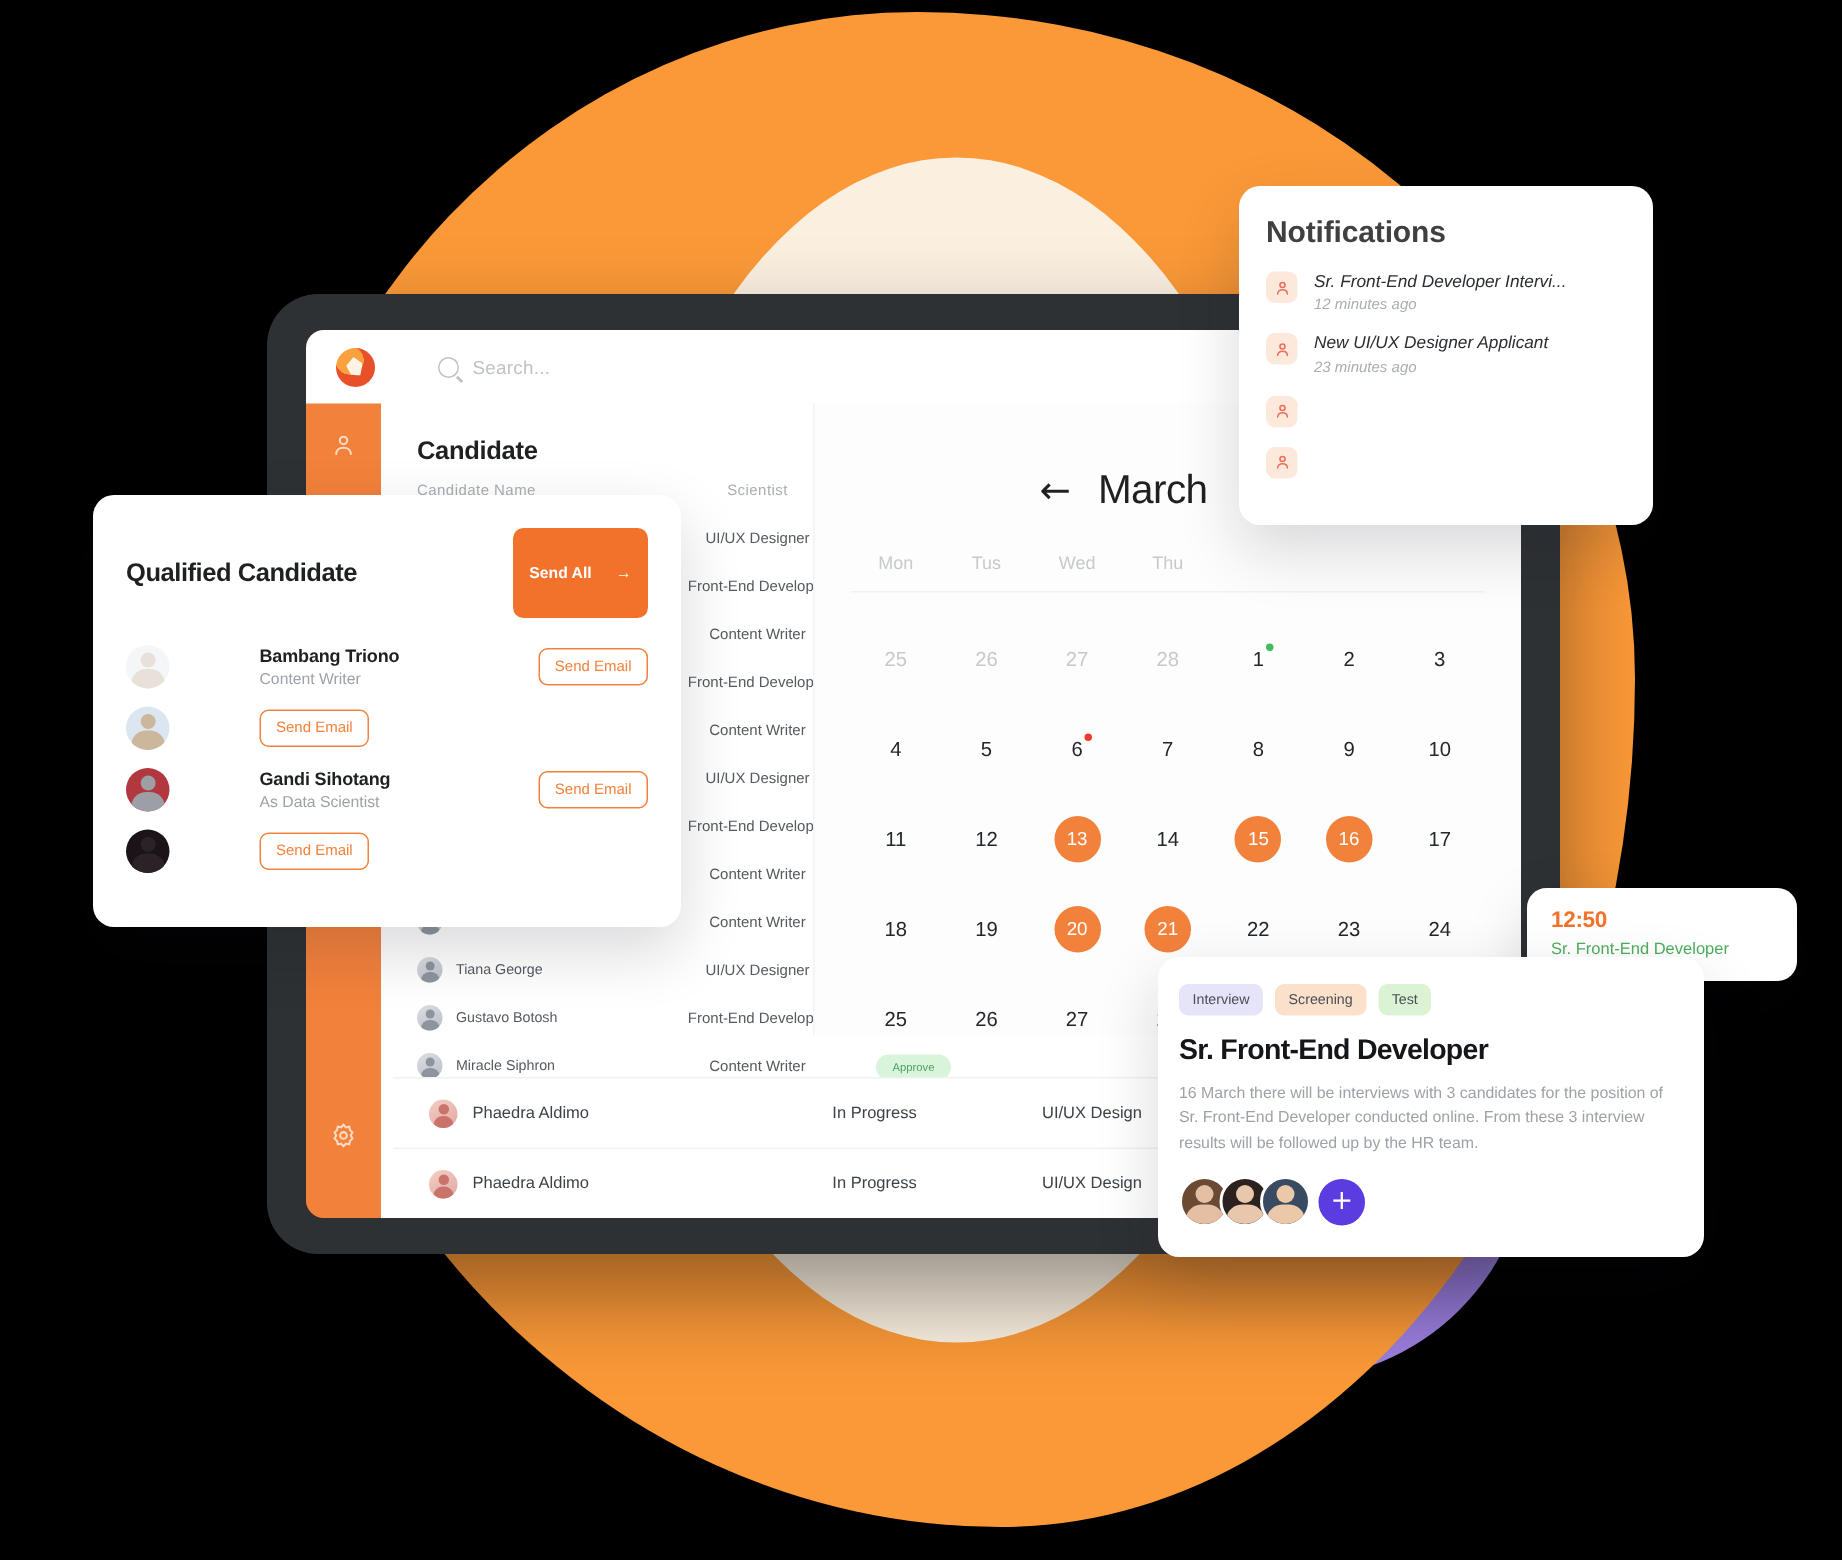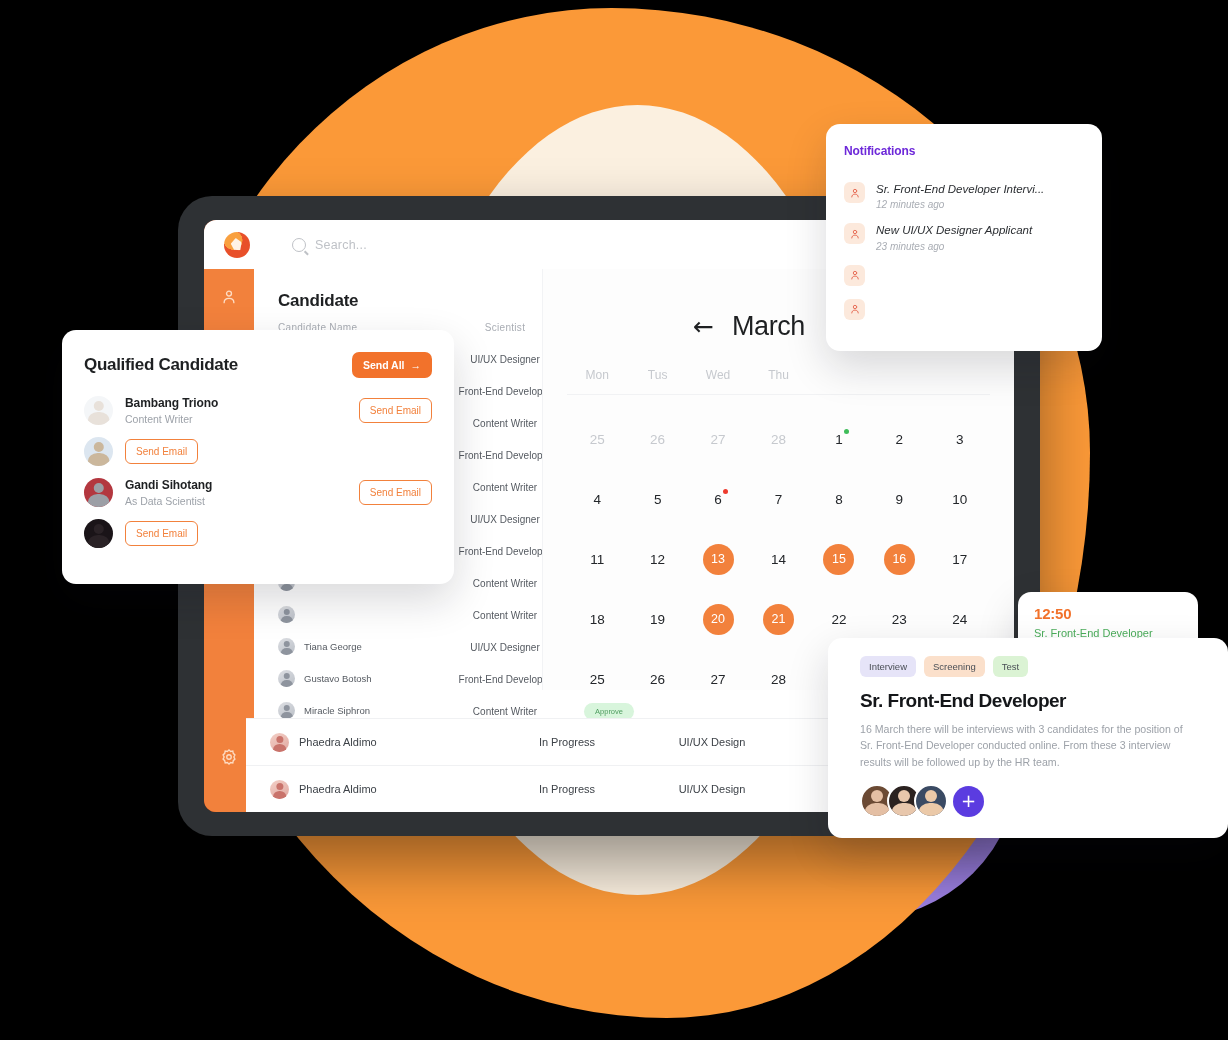--- a/index.html
+++ b/index.html
@@ -114,21 +114,21 @@
     transform:translateX(-50%);border-radius:46% 46% 0 0;background:#8E949E;
   }
   .rname{font-size:9.5px;color:#555A61;}
   .rpos{font-size:10px;color:#555A61;}
   .pill{
     display:inline-block;background:#D8F5DC;color:#4E9D5F;
     font-size:7.5px;border-radius:9px;padding:4px 11px;
   }
 
   
-  .wide-rows{position:absolute;left:42px;right:0;bottom:0;}
+  .wide-rows{position:absolute;left:58px;right:0;bottom:0;}
   .wrow{
     display:flex;align-items:center;height:46px;padding:0 0 0 24px;
     border-top:1px solid #F0F1F3;background:#fff;
   }
   .wrow .wn{width:232px;display:flex;align-items:center;gap:10px;flex:none;}
   .wrow .wn .avatar{width:19px;height:19px;background:linear-gradient(150deg,#F3CFC6,#E0A7A0);}
   .wrow .wn .avatar::before,.wrow .wn .avatar::after{background:#C9736B;}
   .wname{font-size:11px;color:#3D4248;}
   .wstat{width:130px;flex:none;font-size:11px;color:#3D4248;text-align:center;}
   .wposn{width:160px;flex:none;font-size:11px;color:#3D4248;text-align:center;}
@@ -162,62 +162,62 @@
   }
   .dot{position:absolute;width:5px;height:5px;border-radius:50%;top:-3px;right:-6px;}
   .dot.green{background:#3FBD5A;}
   .dot.red{background:#EE3B2E;}
 
   
   .card{background:#fff;border-radius:16px;box-shadow:0 16px 42px rgba(20,20,30,.16);position:absolute;}
 
   
   .notif{left:826px;top:124px;width:240px;padding:20px 18px 18px;border-radius:14px;}
-  .notif h3{margin:0 0 24px;font-size:12px;font-weight:700;color:#6d28d9;letter-spacing:-.1px;}
+  .notif h3{margin:0 0 14px;font-size:20px;font-weight:700;color:#404040;letter-spacing:-.1px;}
   .nrow{display:flex;gap:11px;align-items:flex-start;margin-bottom:13px;font-style:italic;}
   .nicon{
     width:21px;height:21px;border-radius:6px;background:#FCE9DC;flex:none;
     display:flex;align-items:center;justify-content:center;
   }
   .nicon svg{width:12px;height:12px;}
   .ntxt{font-size:11.5px;color:#2A2D31;line-height:1.25;
     white-space:nowrap;overflow:hidden;text-overflow:ellipsis;max-width:178px;}
   .ntime{font-size:10px;color:#A9ADB4;margin-top:3px;}
 
   
   .qualified{left:62px;top:330px;width:348px;padding:22px 22px 24px;border-radius:14px;}
   .q-head{display:flex;align-items:center;justify-content:space-between;margin-bottom:18px;}
   .q-title{font-size:17px;font-weight:700;color:#1E2022;letter-spacing:-.3px;}
   .sendall{
     background:#F2722B;color:#fff;border:none;border-radius:7px;
-    font-size:10.5px;font-weight:700;padding:7px 11px;cursor:pointer;
-    display:flex;align-items:center;gap:6px;
-  }
-  .qrow{display:flex;align-items:center;margin-bottom:12px;}
+    font-size:10.5px;font-weight:700;padding:24px 11px;cursor:pointer;
+    display:flex;align-items:center;gap:16px;
+  }
+  .qrow{display:flex;align-items:center;margin-bottom:12px;gap:48px;}
   .qav{
     width:29px;height:29px;border-radius:50%;flex:none;margin-right:12px;
     position:relative;overflow:hidden;
   }
   .qav i{position:absolute;left:50%;top:16%;width:36%;height:36%;transform:translateX(-50%);border-radius:50%;}
   .qav b{position:absolute;left:50%;top:56%;width:78%;height:70%;transform:translateX(-50%);border-radius:44% 44% 0 0;}
   .qinfo{flex:1;}
   .qname{font-size:12px;font-weight:700;color:#1E2022;letter-spacing:-.1px;}
   .qrole{font-size:10.5px;color:#9DA2A9;margin-top:3px;}
   .sendmail{
     border:1px solid #F2813C;color:#F2813C;background:#fff;border-radius:6px;
     font-size:10px;padding:6px 10px;cursor:pointer;white-space:nowrap;
   }
 
   
   .timechip{left:1018px;top:592px;width:148px;padding:13px 16px 15px;border-radius:13px;}
   .t-time{font-size:15px;font-weight:700;color:#F2722B;letter-spacing:-.2px;}
   .t-role{font-size:11px;color:#4CAE5C;margin-top:5px;}
 
   
-  .detail{left:828px;top:638px;width:336px;padding:18px 32px 20px;border-radius:14px;}
+  .detail{left:772px;top:638px;width:336px;padding:18px 14px 20px;border-radius:14px;}
   .tags{display:flex;gap:8px;margin-bottom:13px;}
   .tag{font-size:9.5px;border-radius:6px;padding:5px 9px;color:#4A4F56;}
   .d-title{font-size:19px;font-weight:700;color:#141619;letter-spacing:-.5px;margin-bottom:9px;}
   .d-body{font-size:10.6px;color:#9DA2A9;line-height:1.55;margin-bottom:14px;}
   .d-avs{display:flex;align-items:center;}
   .d-av{
     width:30px;height:30px;border-radius:50%;margin-right:-7px;border:2.5px solid #fff;
     position:relative;overflow:hidden;
   }
   .d-av i{position:absolute;left:50%;top:14%;width:40%;height:40%;transform:translateX(-50%);border-radius:50%;}

